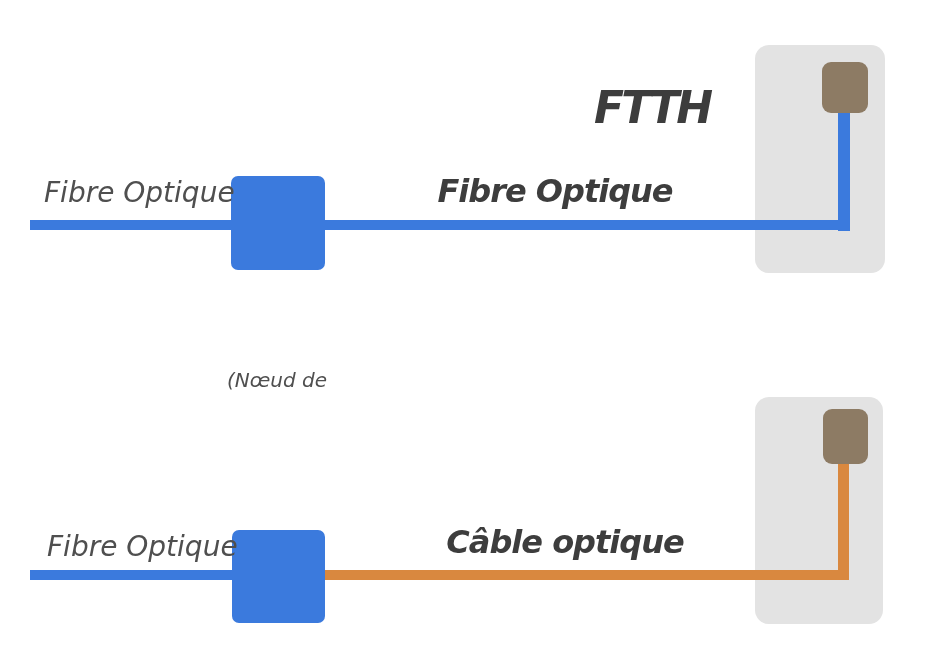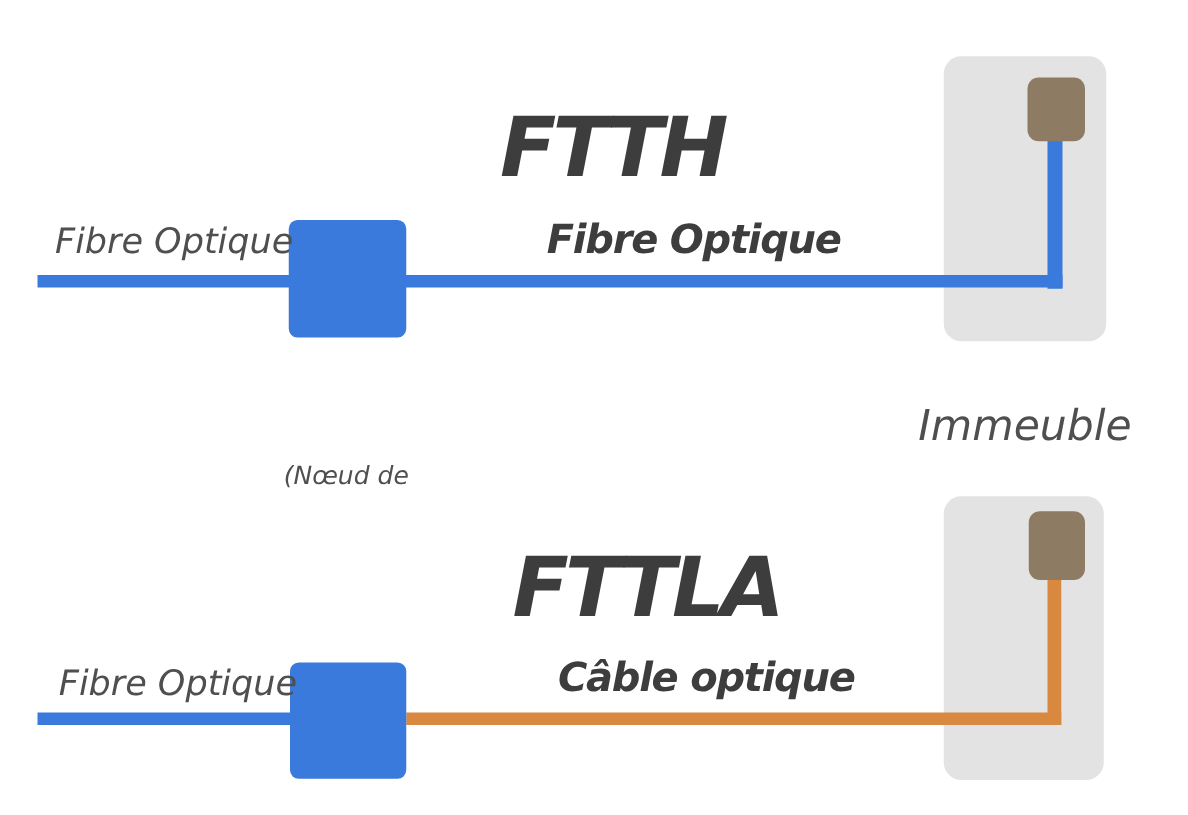--- a/index.html
+++ b/index.html
@@ -47,22 +47,22 @@
     position: absolute;
     width: 46px; height: 53px;
     background: var(--device-brown);
     border-radius: 9px;
   }
 
   
   .section-title {
     position: absolute;
     width: 310px;
-    text-align: left;
-    font-size: 66px;
+    text-align: right;
+    font-size: 44px;
     line-height: 1;
     font-weight: bold;
     font-style: italic;
     letter-spacing: -3px;
     color: var(--title-dark);
   }
   .section-sub {
     position: absolute;
     width: 310px;
     text-align: center;
@@ -125,29 +125,27 @@
 
   <div class="device" style="left:822px; top:62px; height:51px;"></div>
 
   <div class="feed-label" style="left:44px; top:179px;">Fibre Optique</div>
   <div class="section-title" style="left:400px; top:86px;">FTTH</div>
   <div class="section-sub" style="left:400px; top:175px;">Fibre Optique</div>
 
   <div class="nro-desc">
     <div>(Nœud de</div>
   </div>
-  <div class="immeuble-label">Immeuble</div>
 
   <div class="building" style="left:755px; top:397px; width:128px; height:227px;"></div>
 
   <div class="hline blue" style="left:30px; top:570px; width:202px;"></div>
   <div class="hline orange" style="left:325px; top:570px; width:524px;"></div>
   <div class="vline orange" style="left:838px; top:460px; height:120px; width:11px;"></div>
 
   <div class="nro-box" style="left:232px; top:530px; width:93px; height:93px;"></div>
 
   <div class="device" style="left:823px; top:409px; width:45px; height:55px;"></div>
 
   <div class="feed-label" style="left:47px; top:533px;">Fibre Optique</div>
-  <div class="section-title" style="left:410px; top:438px;">FTTLA</div>
   <div class="section-sub" style="left:410px; top:526px;">Câble optique</div>
 
 </div>
 
 </body></html>

